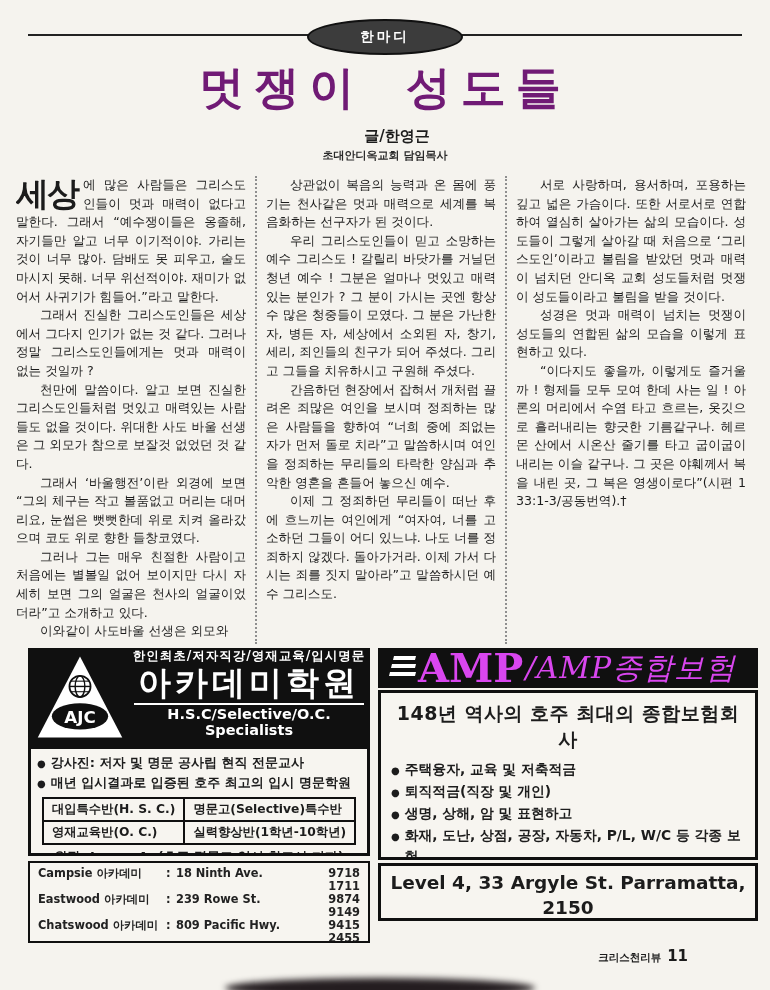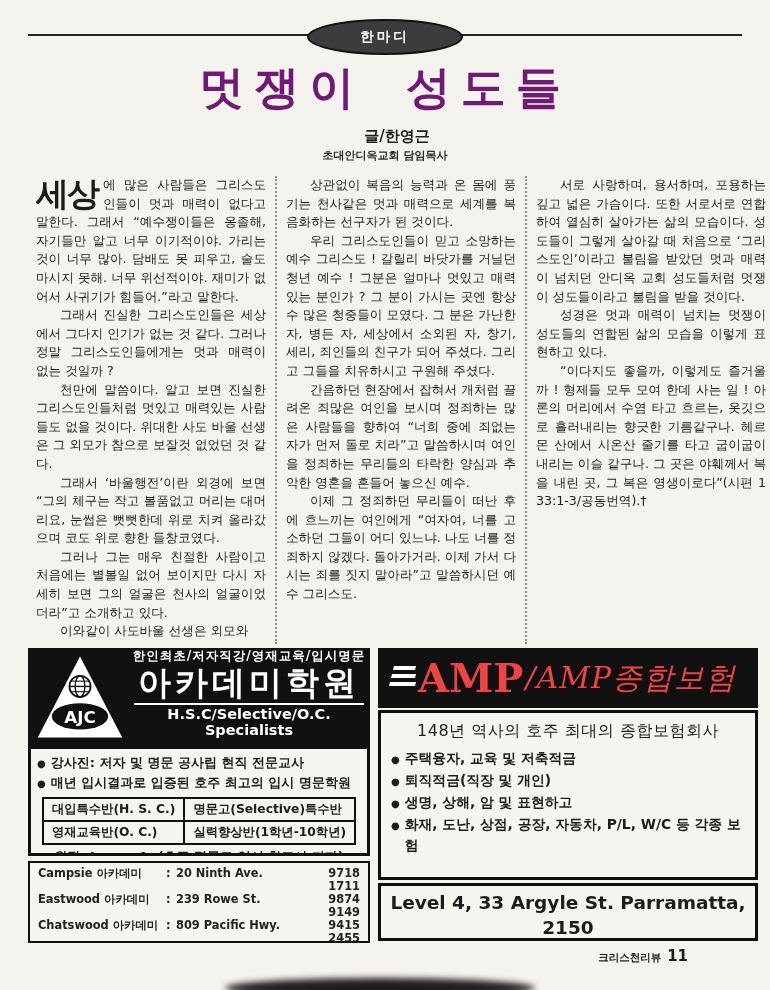--- a/index.html
+++ b/index.html
@@ -12,21 +12,21 @@
     background:#3c3c3c;border:2px solid #111;border-radius:50%;display:flex;align-items:center;justify-content:center;}
   .badge span{color:#fff;font-size:13.5px;font-weight:bold;letter-spacing:3px;}
 
   .title{position:absolute;top:58px;left:0;width:100%;text-align:center;
     font-family:"DejaVu Serif","Liberation Serif",serif;font-size:45px;font-weight:bold;
     letter-spacing:10px;word-spacing:16px;color:#701a75;}
   .byline{position:absolute;top:127px;left:12px;width:100%;text-align:center;font-size:15px;font-weight:bold;}
   .byline-role{position:absolute;top:148px;left:0;width:100%;text-align:center;font-size:11px;font-weight:bold;color:#2a2a2a;}
 
   
-  .article{position:absolute;top:176px;left:36px;width:730px;height:468px;display:flex;}
+  .article{position:absolute;top:176px;left:16px;width:730px;height:468px;display:flex;}
   .col{flex:1;padding:0 9px;overflow:hidden;}
   .col:first-child{padding-left:0;}
   .col:last-child{padding-right:0;}
   .col + .col{border-left:2px dotted #8f8f8f;}
   .para{margin:0;text-align:justify;font-size:12.6px;line-height:18.6px;color:#1b1b1b;
     word-break:break-all;}
   .para.indent{text-indent:1.9em;}
   .dropcap{float:left;font-family:"DejaVu Serif","Liberation Serif",serif;font-size:33px;line-height:0.95;
     font-weight:bold;padding:2px 5px 0 0;letter-spacing:-2px;}
 
@@ -50,26 +50,26 @@
   .aj-table td{border:2px solid #101010;font-size:12.3px;font-weight:bold;padding:2px 8px;white-space:nowrap;}
   .aj-director{text-align:center;font-size:13px;font-weight:bold;margin-top:3px;}
   .aj-boxB{border:2.5px solid #101010;background:#f7f5f0;margin-top:5px;height:82px;padding:4px 8px;box-sizing:border-box;overflow:hidden;}
   .campus-row{display:flex;font-size:11.4px;font-weight:bold;line-height:12.9px;color:#222;}
   .campus-name{width:128px;flex:none;}
   .campus-colon{width:10px;flex:none;}
   .campus-address{flex:1;}
   .campus-phone{width:62px;flex:none;text-align:right;}
 
   
-  .amp-header{background:#101010;height:60px;display:flex;align-items:center;padding:0 10px;color:#ef4444;overflow:hidden;}
+  .amp-header{background:#101010;height:40px;display:flex;align-items:center;padding:0 10px;color:#d946ef;overflow:hidden;}
   .amp-logo-wrap{display:flex;align-items:center;}
   .amp-word{font-family:"DejaVu Serif","Liberation Serif",serif;font-size:40px;font-weight:bold;line-height:1;margin-left:2px;}
   .amp-suffix{font-family:"DejaVu Serif","Liberation Serif",serif;font-size:30px;font-style:italic;line-height:1;margin-left:2px;letter-spacing:1px;}
   .amp-boxA{border:3px solid #101010;background:#f7f5f0;margin-top:2px;height:170px;padding:6px 10px 0 10px;box-sizing:border-box;overflow:hidden;}
-  .amp-headline{text-align:center;font-size:16px;font-weight:normal;letter-spacing:0.5px;margin:2px 0 6px 0;}
+  .amp-headline{text-align:center;font-size:19px;font-weight:bold;letter-spacing:0.5px;margin:2px 0 6px 0;}
   .amp-bullets .bullet-row{font-size:13.8px;line-height:21px;}
   .amp-boxB{border:3px solid #101010;background:#f7f5f0;margin-top:3px;height:58px;padding:4px 4px;box-sizing:border-box;
     text-align:center;overflow:hidden;}
   .amp-addr{font-size:18.5px;font-weight:bold;line-height:25px;}
   .amp-tel{font-size:18.5px;font-weight:bold;line-height:25px;}
 
   
   .footer{position:absolute;top:947px;right:82px;display:flex;align-items:baseline;gap:6px;}
   .footer-mag{font-size:10.5px;font-weight:bold;}
   .footer-page{font-size:15px;font-weight:bold;}
@@ -162,21 +162,21 @@
             </tr>
             </tbody>
         </table>
         <div class="aj-director">원장: James An(호주 명문고 입시 참고서 저자)</div>
       </div>
       <div class="aj-boxB">
         <div>
             <div class="campus-row">
             <span class="campus-name">Campsie 아카데미</span>
             <span class="campus-colon">:</span>
-            <span class="campus-address">20 Ninth Ave.</span>
+            <span class="campus-address">18 Ninth Ave.</span>
             <span class="campus-phone">9718 1711</span>
           </div>
             <div class="campus-row">
             <span class="campus-name">Eastwood 아카데미</span>
             <span class="campus-colon">:</span>
             <span class="campus-address">239 Rowe St.</span>
             <span class="campus-phone">9874 9149</span>
           </div>
             <div class="campus-row">
             <span class="campus-name">Chatswood 아카데미</span>

